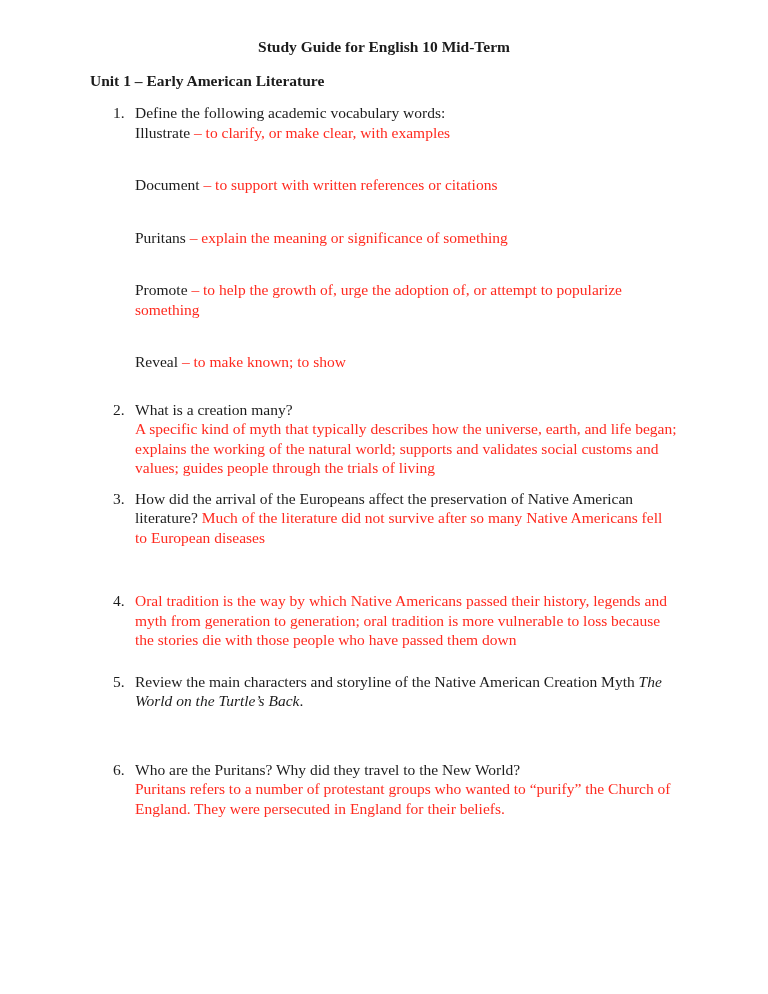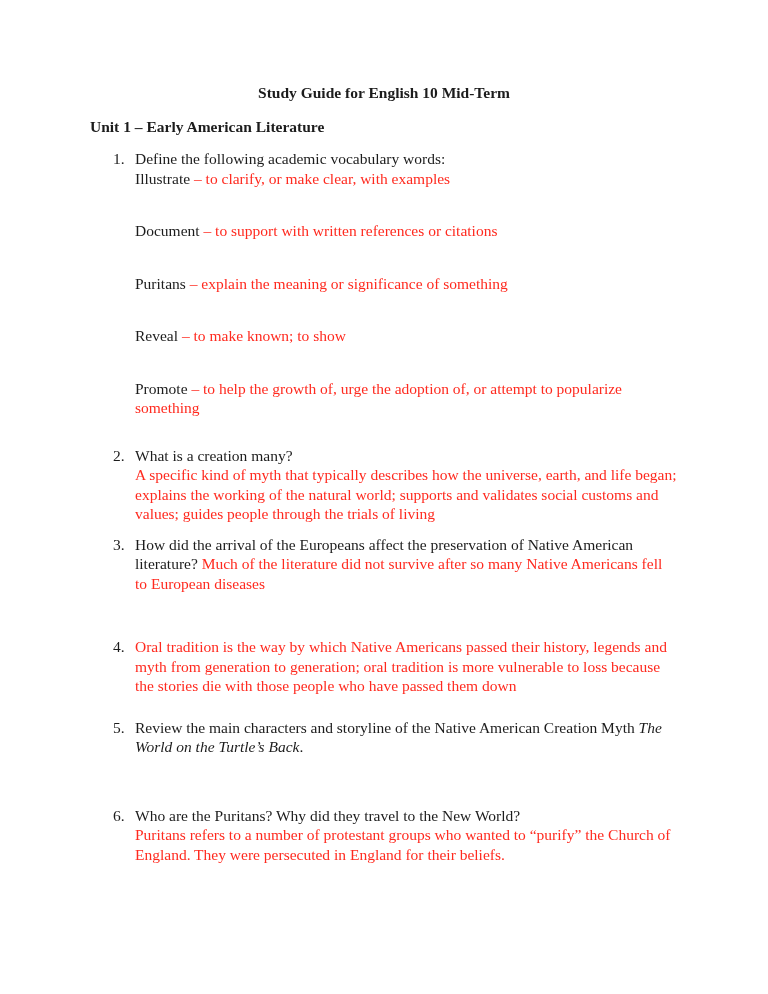--- a/index.html
+++ b/index.html
@@ -5,21 +5,21 @@
   html, body {
     margin: 0;
     padding: 0;
     background: #ffffff;
   }
   .page {
     position: relative;
     width: 768px;
     height: 994px;
     box-sizing: border-box;
-    padding-top: 83px;
+    padding-top: 37px;
     background: var(--page-bg, #ffffff);
     font-family: "Liberation Serif", "DejaVu Serif", serif;
     font-size: 15.5px;
     line-height: 19.5px;
     color: var(--text-color, #1c1c1c);
     overflow: hidden;
   }
   .doc-title {
     margin: 0 90px 14px 90px;
     text-align: center;
@@ -70,24 +70,24 @@
         <div class="vocab-entry">
           <span class="term">Illustrate</span> <span class="red">– to clarify, or make clear, with examples</span>
         </div>
         <div class="vocab-entry">
           <span class="term">Document</span> <span class="red">– to support with written references or citations</span>
         </div>
         <div class="vocab-entry">
           <span class="term">Puritans</span> <span class="red">– explain the meaning or significance of something</span>
         </div>
         <div class="vocab-entry">
-          <span class="term">Reveal</span> <span class="red">– to make known; to show</span>
+          <span class="term">Promote</span> <span class="red">– to help the growth of, urge the adoption of, or attempt to popularize something</span>
         </div>
         <div class="vocab-entry">
-          <span class="term">Promote</span> <span class="red">– to help the growth of, urge the adoption of, or attempt to popularize something</span>
+          <span class="term">Reveal</span> <span class="red">– to make known; to show</span>
         </div>
       </div>
     </div>
 
     <div class="question" id="q2">
       <span class="q-num">2.</span>
       <div class="q-body">
         <div class="q-prompt">What is a creation many?</div>
         <div class="red">A specific kind of myth that typically describes how the universe, earth, and life began; explains the working of the natural world; supports and validates social customs and values; guides people through the trials of living</div>
       </div>

